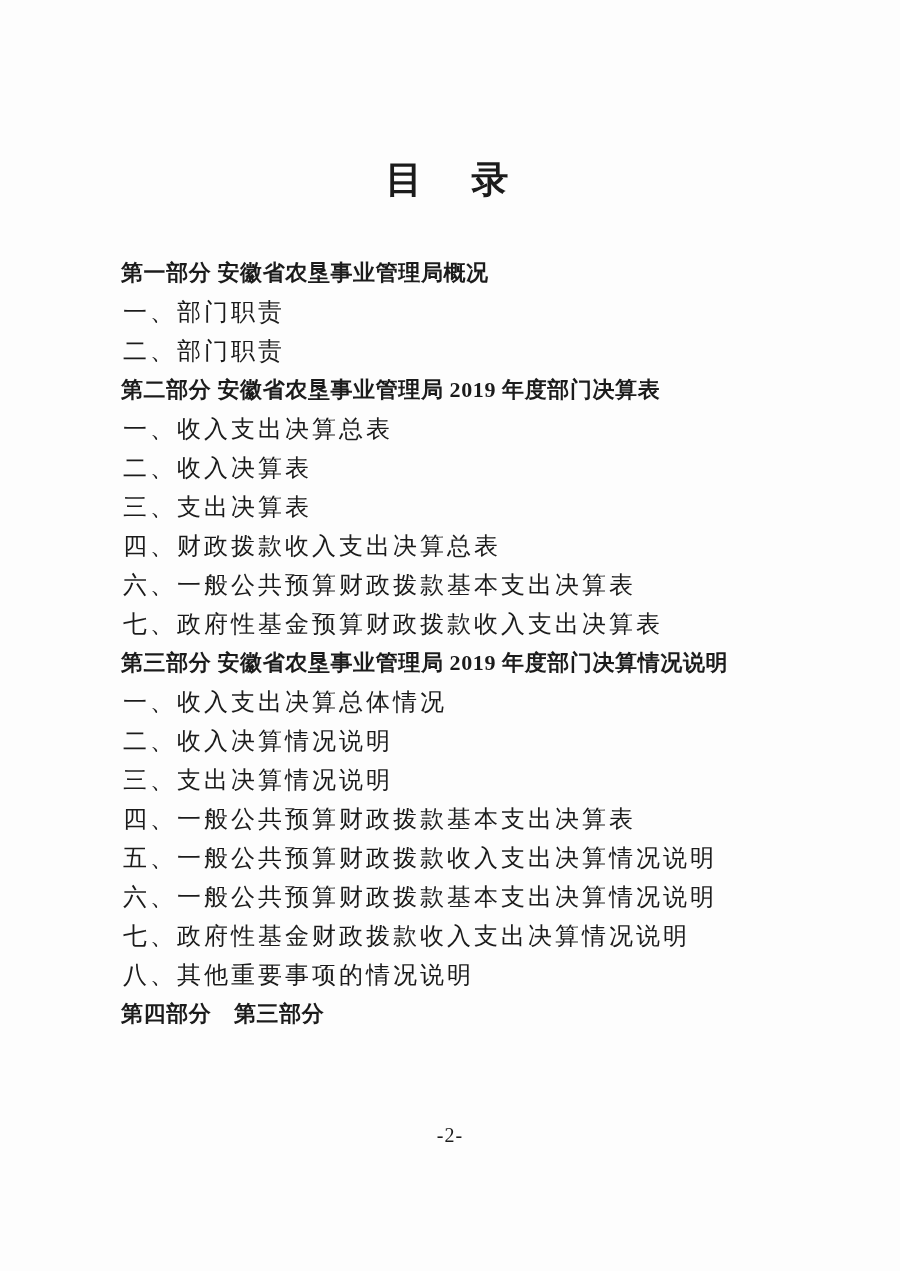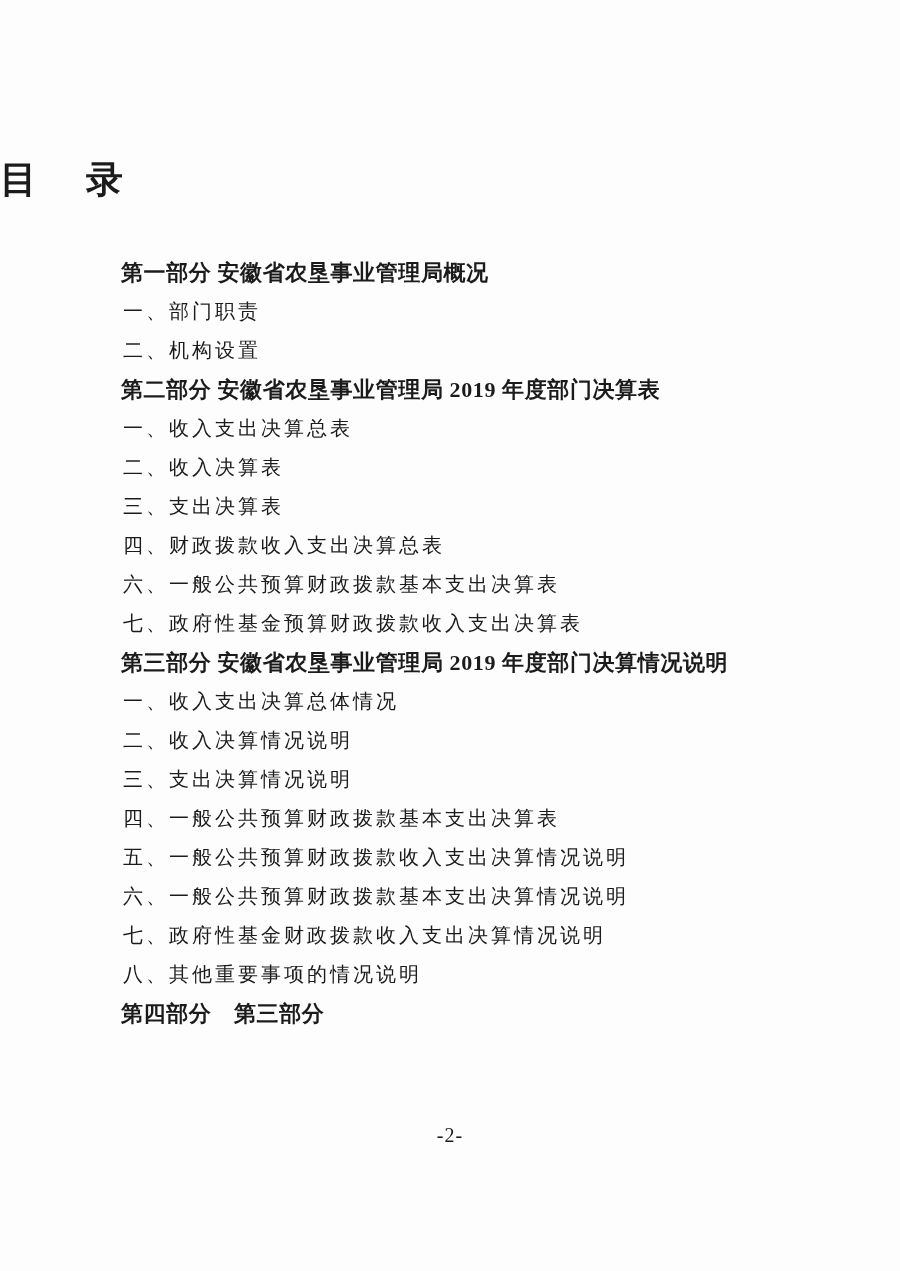--- a/index.html
+++ b/index.html
@@ -18,20 +18,21 @@
     position: relative;
     width: 900px;
     height: 1271px;
     background: #fdfdfd;
   }
   .doc-title {
     position: absolute;
     top: 161px;
     left: 0;
     width: 900px;
+    text-align: center;
     font-size: 37px;
     font-weight: 700;
     line-height: 1;
     letter-spacing: 6px;
     white-space: pre;
   }
   .toc {
     position: absolute;
     top: 253px;
     left: 121px;
@@ -42,21 +43,21 @@
     display: flex;
     align-items: center;
     white-space: pre;
   }
   .toc-heading {
     font-size: 22px;
     font-weight: 700;
     letter-spacing: 0.6px;
   }
   .toc-item {
-    font-size: 20px;
+    font-size: 24px;
     letter-spacing: 3px;
     padding-left: 2px;
   }
   .page-number {
     position: absolute;
     top: 1124px;
     left: 0;
     width: 900px;
     text-align: center;
     font-size: 20px;
@@ -67,21 +68,21 @@
 <body>
 
 <div class="page">
 
   <div class="doc-title">目　录</div>
 
   <div class="toc">
 
     <div class="toc-line toc-heading">第一部分 安徽省农垦事业管理局概况</div>
     <div class="toc-line toc-item">一、部门职责</div>
-    <div class="toc-line toc-item">二、机构设置</div>
+    <div class="toc-line toc-item">二、部门职责</div>
 
     <div class="toc-line toc-heading">第二部分 安徽省农垦事业管理局 2019 年度部门决算表</div>
     <div class="toc-line toc-item">一、收入支出决算总表</div>
     <div class="toc-line toc-item">二、收入决算表</div>
     <div class="toc-line toc-item">三、支出决算表</div>
     <div class="toc-line toc-item">四、财政拨款收入支出决算总表</div>
     <div class="toc-line toc-item">六、一般公共预算财政拨款基本支出决算表</div>
     <div class="toc-line toc-item">七、政府性基金预算财政拨款收入支出决算表</div>
 
     <div class="toc-line toc-heading">第三部分 安徽省农垦事业管理局 2019 年度部门决算情况说明</div>

